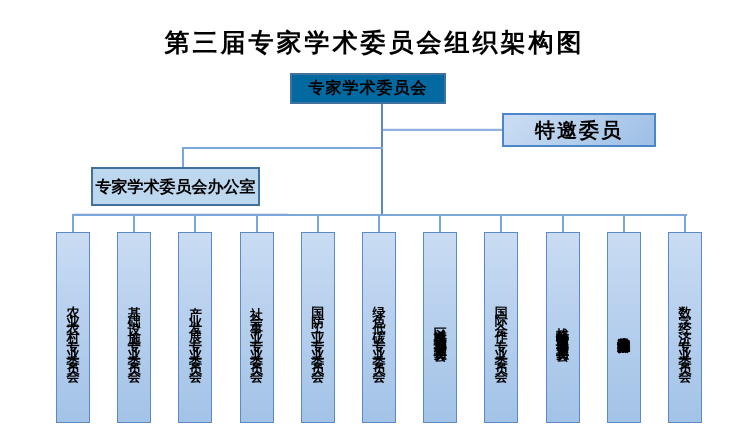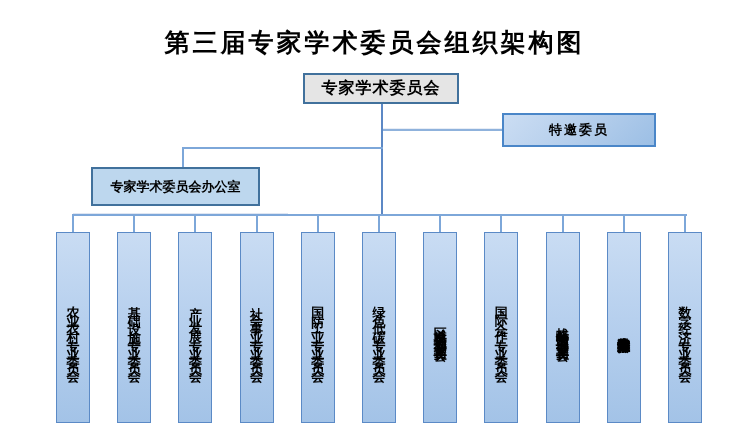--- a/index.html
+++ b/index.html
@@ -5,28 +5,28 @@
   html,body{margin:0;padding:0;background:#fff;}
   body{font-family:"Liberation Sans","DejaVu Sans",sans-serif;}
   #canvas{position:relative;width:743px;height:429px;background:#ffffff;overflow:hidden;margin-top:12px;}
 
   .title{position:absolute;left:0;top:14px;width:749px;text-align:center;
          font-size:25px;font-weight:900;letter-spacing:3px;color:#000;}
 
   
   .node{position:absolute;display:flex;align-items:center;justify-content:center;
         box-sizing:border-box;font-weight:bold;color:#000;text-align:center;}
-  .root-node{left:303px;top:61px;width:156px;height:31px;
-             background:#e5e5e5;border:2px solid #41719c;font-size:16px;letter-spacing:1px;}
+  .root-node{left:290px;top:61px;width:156px;height:31px;
+             background:#0369a1;border:2px solid #41719c;font-size:16px;letter-spacing:1px;}
   .special-node{left:502px;top:101px;width:154px;height:34px;
                 background:linear-gradient(135deg,#cbddf3 0%,#b3cdeb 55%,#9cbfe5 100%);
-                border:2px solid #4a86c8;font-size:13px;letter-spacing:2px;}
+                border:2px solid #4a86c8;font-size:20px;letter-spacing:2px;}
   .office-node{left:91px;top:155px;width:169px;height:39px;
                background:#bdd7ee;border:2px solid #41719c;
-               font-size:13px;line-height:17px;flex-direction:column;}
+               font-size:16px;line-height:17px;flex-direction:column;}
 
   
   .line{position:absolute;background:#7da7d9;}
   .trunk{left:381px;top:92px;width:2px;height:111px;background:#5c88c5;}
   .branch-right{left:383px;top:116px;width:119px;height:3px;
                 background:linear-gradient(to bottom,#e7edf6 0 1px,#8fb2dc 1px);}
   .branch-left{left:182px;top:135px;width:201px;height:2px;}
   .office-drop{left:182px;top:135px;width:2px;height:20px;}
   .bus{left:73px;top:202px;width:614px;height:2px;}
   .bus-highlight{left:73px;top:201px;width:215px;height:1px;background:#dfe6f2;}

